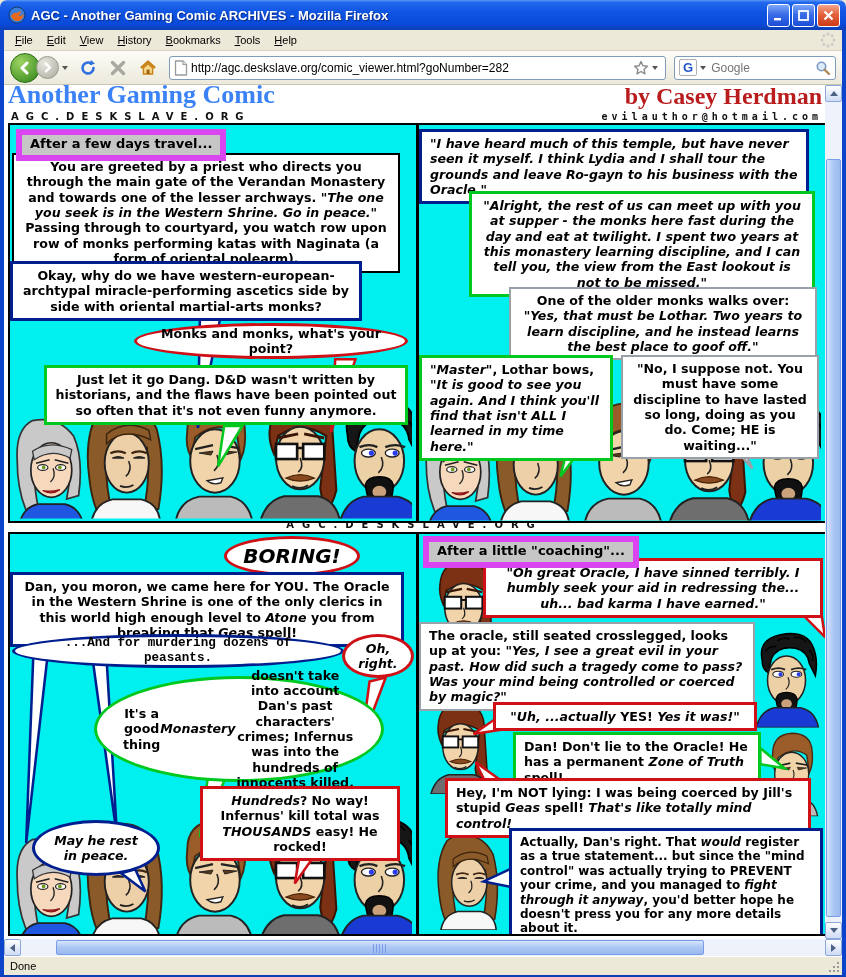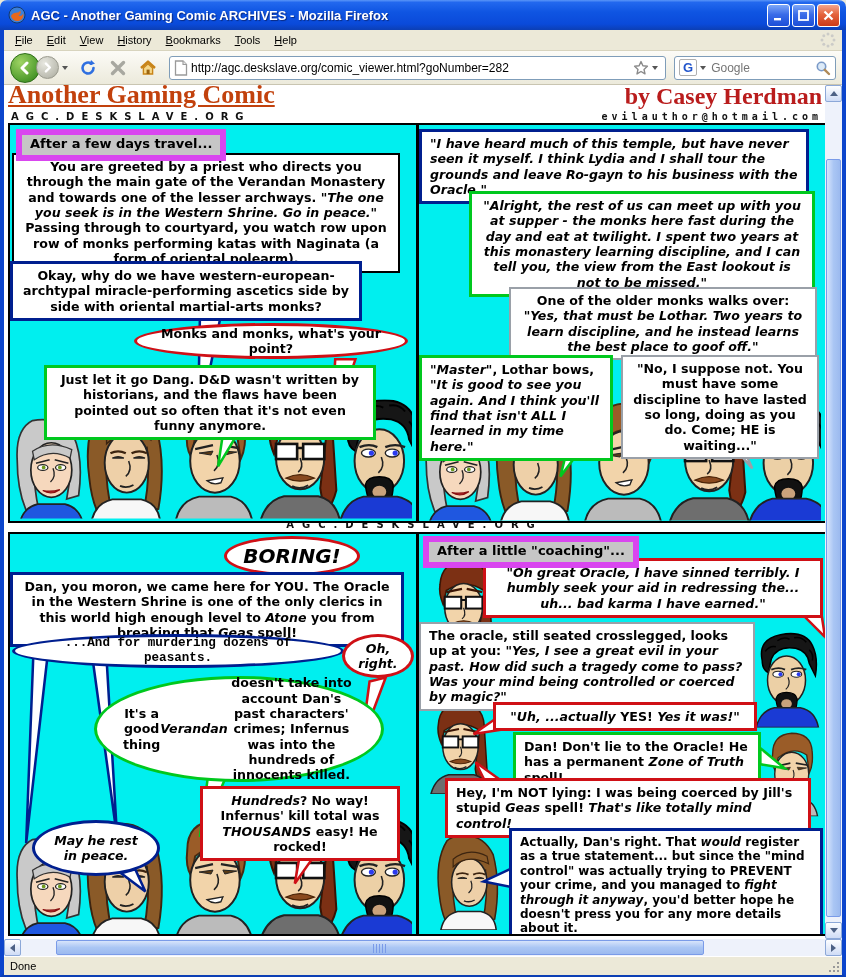--- a/index.html
+++ b/index.html
@@ -46,21 +46,21 @@
   .hscroll{position:relative;height:17px;background:#eef2fb;}
   .hbtn{position:absolute;top:0;width:17px;height:17px;background:linear-gradient(180deg,#fdfeff,#cfdcf6);border:1px solid #8ca8d8;border-radius:2px;box-sizing:border-box;display:flex;align-items:center;justify-content:center;}
   .hthumb{position:absolute;top:1px;height:15px;background:linear-gradient(180deg,#d7e4fb,#aac6f4 50%,#9cbaef);border:1px solid #7a9be8;border-radius:2px;box-sizing:border-box;}
   .hgrip{position:absolute;left:50%;top:3px;width:14px;height:9px;margin-left:-7px;
     background:repeating-linear-gradient(90deg,#7a9be8 0 1px,transparent 1px 3px);}
   
   .statusbar{height:18px;background:#ece9d8;border-top:1px solid #fff;display:flex;align-items:center;padding:0 6px;font-size:11px;color:#000;position:relative;}
   .grip{position:absolute;right:2px;bottom:2px;width:12px;height:12px;
     background:radial-gradient(circle at 10px 10px,#999 1px,transparent 1.5px),radial-gradient(circle at 6px 10px,#999 1px,transparent 1.5px),radial-gradient(circle at 10px 6px,#999 1px,transparent 1.5px),radial-gradient(circle at 2px 10px,#999 1px,transparent 1.5px),radial-gradient(circle at 6px 6px,#999 1px,transparent 1.5px),radial-gradient(circle at 10px 2px,#999 1px,transparent 1.5px);}
   
-  .hdr-title{position:absolute;left:4px;top:-6px;font:700 26px/32px "Liberation Serif",serif;color:#c2410c;text-decoration:underline;}
+  .hdr-title{position:absolute;left:4px;top:-6px;font:700 26px/32px "Liberation Serif",serif;color:#3b82f6;}
   .hdr-site{position:absolute;left:7px;top:26px;font:700 10px "DejaVu Sans",sans-serif;letter-spacing:7px;color:#111;}
   .hdr-by{position:absolute;right:3px;top:-4px;font:700 24px/30px "Liberation Serif",serif;color:#b91c1c;}
   .hdr-mail{position:absolute;right:3px;top:26px;font:700 10px "DejaVu Sans Mono",monospace;letter-spacing:4px;color:#111;}
   .divider-wm{position:absolute;left:0;top:434px;width:821px;text-align:center;font:700 10px "DejaVu Sans",sans-serif;letter-spacing:8px;color:#111;}
   .panel{position:absolute;background:#00efef;border:2px solid #000;overflow:hidden;}
   .bb{position:absolute;background:#fff;border:3px solid #000;padding:4px 8px;font:700 12.6px/1.22 "DejaVu Sans",sans-serif;color:#000;box-sizing:border-box;}
   .c-blue{border-color:#001f8f}.c-green{border-color:#00c81e}.c-red{border-color:#cf1016}
   .c-silver{border-width:2px;border-color:#9aa0a8}.c-black{border-width:2px;border-color:#000}
   .ell{border-radius:50%;display:flex;align-items:center;justify-content:center;text-align:center;padding:2px 14px;}
   .ctr{text-align:center}.it{font-style:italic}
@@ -263,21 +263,21 @@
             </svg>
           <svg class="tails" viewBox="0 0 402 392">
             <polygon points="188,192 208,192 186,300" fill="#fff" stroke="#001f8f" stroke-width="2.5"></polygon>
             <polygon points="322,232 342,232 318,304" fill="#fff" stroke="#cf1016" stroke-width="2.5"></polygon>
             <polygon points="212,298 230,298 206,338" fill="#fff" stroke="#00c81e" stroke-width="2.5"></polygon>
           </svg>
           <div class="cap" style="left:6px;top:4px;">After a few days travel...</div>
           <div class="bb c-black ctr" style="left:2px;top:28px;width:388px;"><span>You are greeted by a priest who directs you through the main gate of the Verandan Monastery and towards one of the lesser archways. "</span><span style="font-style: italic;">The one you seek is in the Western Shrine. Go in peace.</span><span>" Passing through to courtyard, you watch row upon row of monks performing katas with Naginata (a form of oriental polearm).</span></div>
           <div class="bb c-blue" style="left:0px;top:136px;width:352px;text-align:center;">Okay, why do we have western-european-archtypal miracle-performing ascetics side by side with oriental martial-arts monks?</div>
           <div class="bb c-red ell" style="left:124px;top:198px;width:274px;height:36px;">Monks and monks, what's your point?</div>
-          <div class="bb c-green ctr" style="left:34px;top:240px;width:332px;">Just let it go Dang. D&amp;D wasn't written by historians, and the flaws have been pointed out so often that it's not even funny anymore.</div>
+          <div class="bb c-green ctr" style="left:34px;top:240px;width:364px;">Just let it go Dang. D&amp;D wasn't written by historians, and the flaws have been pointed out so often that it's not even funny anymore.</div>
         </div>
 
         <div class="panel" style="left:413px;top:38px;width:406px;height:396px;">
           <svg class="chars" style="top:276px;width:402px;height:120px;" viewBox="0 0 406 120">
               <use href="#ch-row"></use>
             </svg>
           <svg class="tails" viewBox="0 0 402 392">
             <polygon points="236,154 254,154 230,188" fill="#fff" stroke="#00c81e" stroke-width="2.5"></polygon>
             <polygon points="248,224 266,224 242,260" fill="#fff" stroke="#9aa0a8" stroke-width="2.5"></polygon>
             <polygon points="148,316 164,316 140,348" fill="#fff" stroke="#00c81e" stroke-width="2.5"></polygon>
@@ -302,21 +302,21 @@
             <polygon points="288,312 306,312 282,346" fill="#fff" stroke="#cf1016" stroke-width="2.5"></polygon>
             <polygon points="356,146 372,142 348,206" fill="#fff" stroke="#cf1016" stroke-width="2.5"></polygon>
             <polygon points="110,336 124,332 134,354" fill="#fff" stroke="#001f8f" stroke-width="2.5"></polygon>
           </svg>
           <div class="bb c-red ell it" style="left:214px;top:2px;width:136px;height:40px;font-size:20px;">BORING!</div>
           <div class="bb c-blue ctr" style="left:0px;top:38px;width:394px;"><span>Dan, you moron, we came here for YOU. The Oracle in the Western Shrine is one of the only clerics in this world high enough level to </span><span style="font-style: italic;">Atone</span><span> you from breaking that </span><span style="font-style: italic;">Geas</span><span> spell!</span></div>
           <div class="bb c-blue ell" style="left:2px;top:100px;width:332px;height:34px;font-family:Liberation Mono, monospace;">...And for murdering dozens of peasants.</div>
           <div class="bb c-red ell it" style="left:332px;top:100px;width:72px;height:44px;padding:2px 6px;">Oh, right.</div>
           <div class="bb c-green ell" style="left:84px;top:142px;width:290px;height:106px;padding:10px 26px;">
               <span>It's a good thing </span>
-              <span style="font-style: italic;">Verandan</span>
+              <span style="font-style: italic;">Monastery</span>
               <span> doesn't take into account Dan's past characters' crimes; Infernus was into the hundreds of innocents killed.</span>
             </div>
           <div class="bb c-red ctr" style="left:190px;top:252px;width:200px;"><span style="font-style: italic;">Hundreds</span><span>? No way! Infernus' kill total was </span><span style="font-style: italic;">THOUSANDS</span><span> easy! He rocked!</span></div>
           <div class="bb c-blue ell it" style="left:22px;top:286px;width:128px;height:56px;">May he rest in peace.</div>
         </div>
 
         <div class="panel" style="left:413px;top:447px;width:406px;height:400px;">
           <svg class="head" style="left:0px;top:22px;width:86px;height:102px;" viewBox="0 0 100 130">
               <use href="#ch-dan"></use>
             </svg>

